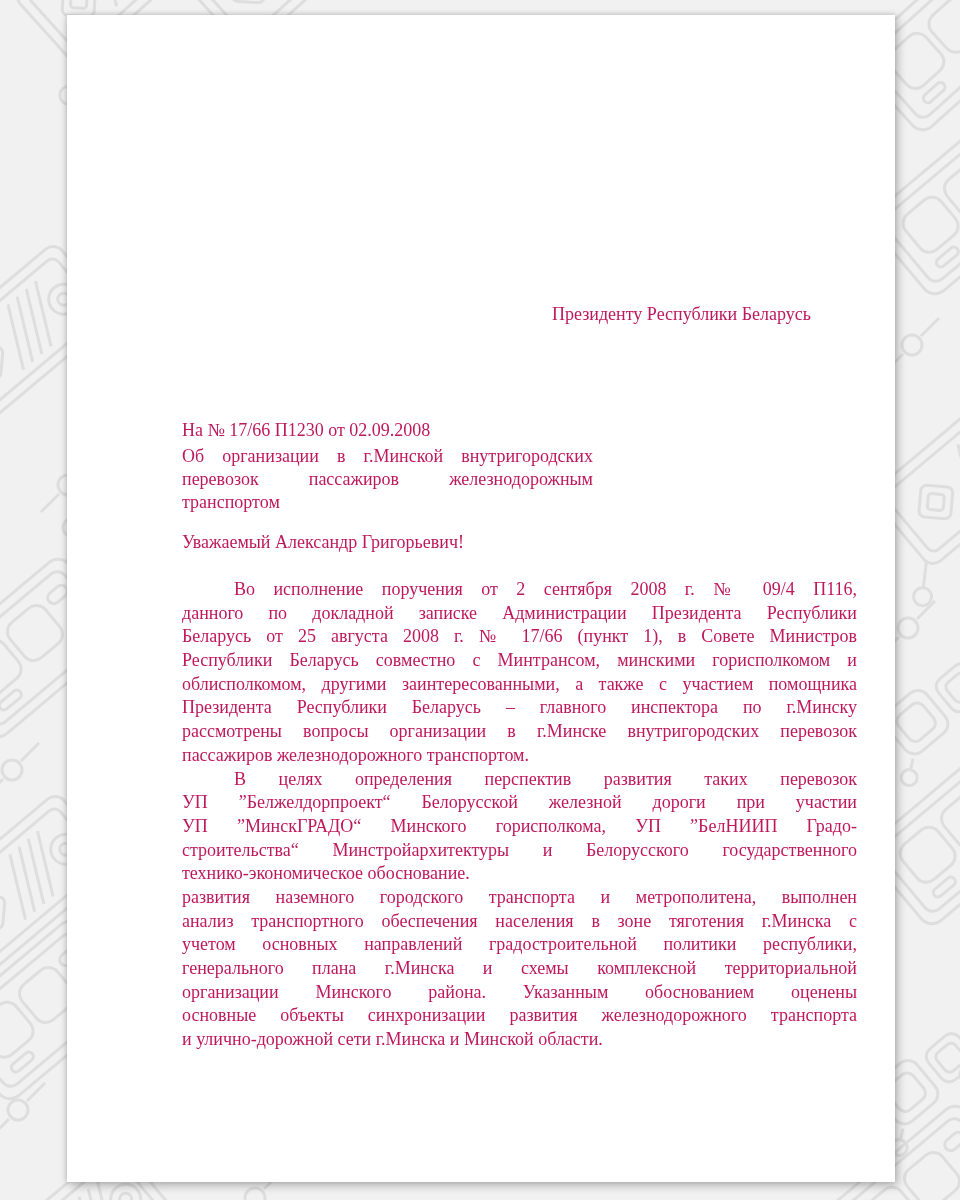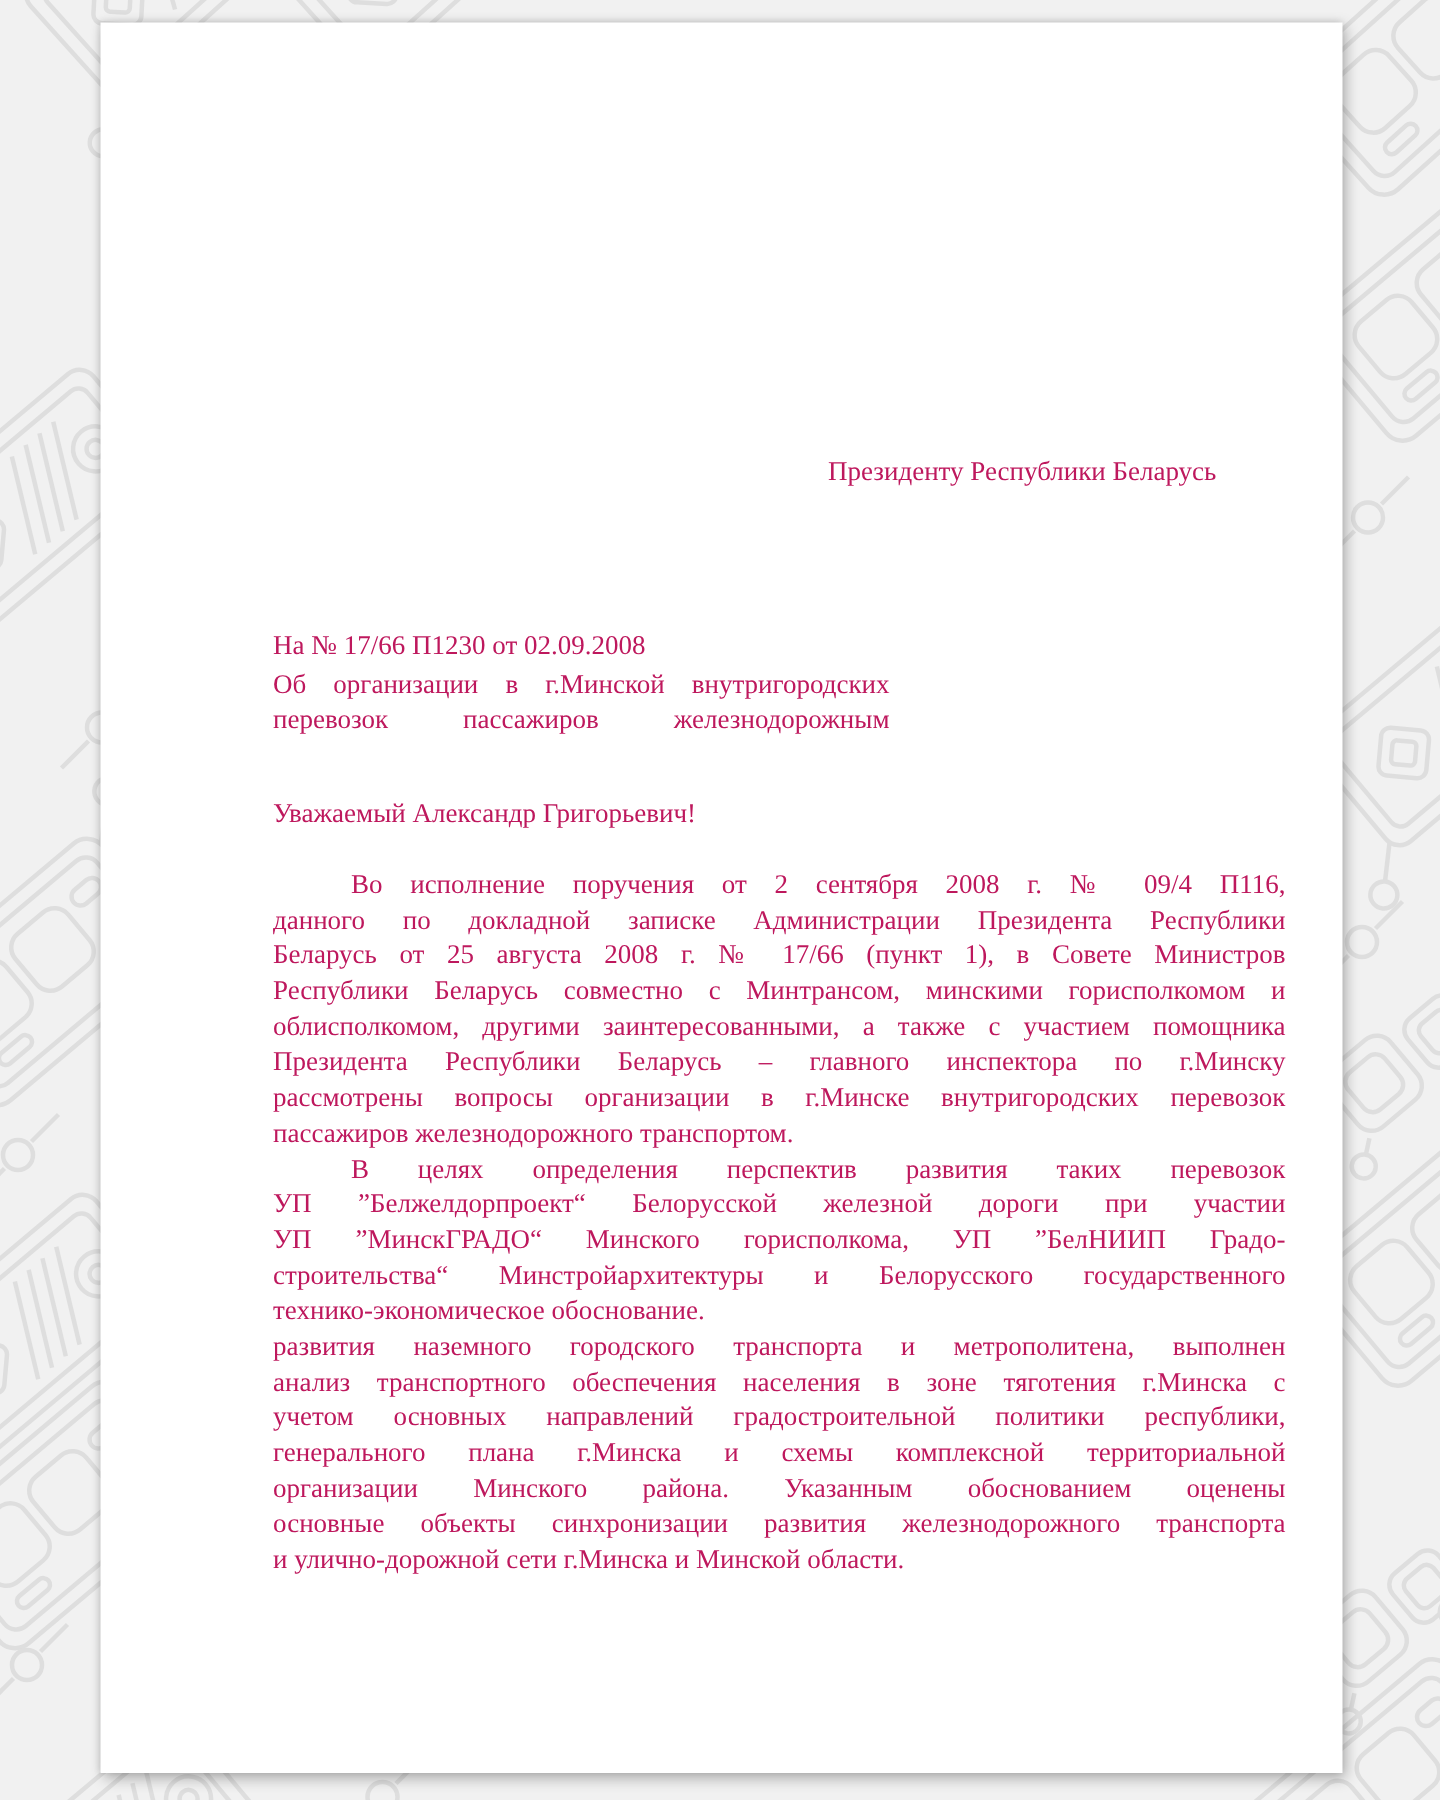--- a/index.html
+++ b/index.html
@@ -110,20 +110,21 @@
 <div id="page">
 
   <div id="recipient-line-1" class="txt">Президенту Республики Беларусь</div>
 
 
   <div id="reference-line" class="txt">На № 17/66 П1230 от 02.09.2008</div>
 
   <div id="subject-block" class="txt">
       <div class="bl first">Об организации в г.Минской внутригородских</div>
       <div class="bl">перевозок пассажиров железнодорожным</div>
+      <div class="bl last">транспортом</div>
     </div>
 
   <div id="salutation" class="txt">Уважаемый Александр Григорьевич!</div>
 
   <div id="body-block" class="txt">
     <div class="para">
         <div class="bl first">Во исполнение поручения от 2 сентября 2008 г. № 09/4 П116,</div>
         <div class="bl">данного по докладной записке Администрации Президента Республики</div>
         <div class="bl">Беларусь от 25 августа 2008 г. № 17/66 (пункт 1), в Совете Министров</div>
         <div class="bl">Республики Беларусь совместно с Минтрансом, минскими горисполкомом и</div>

